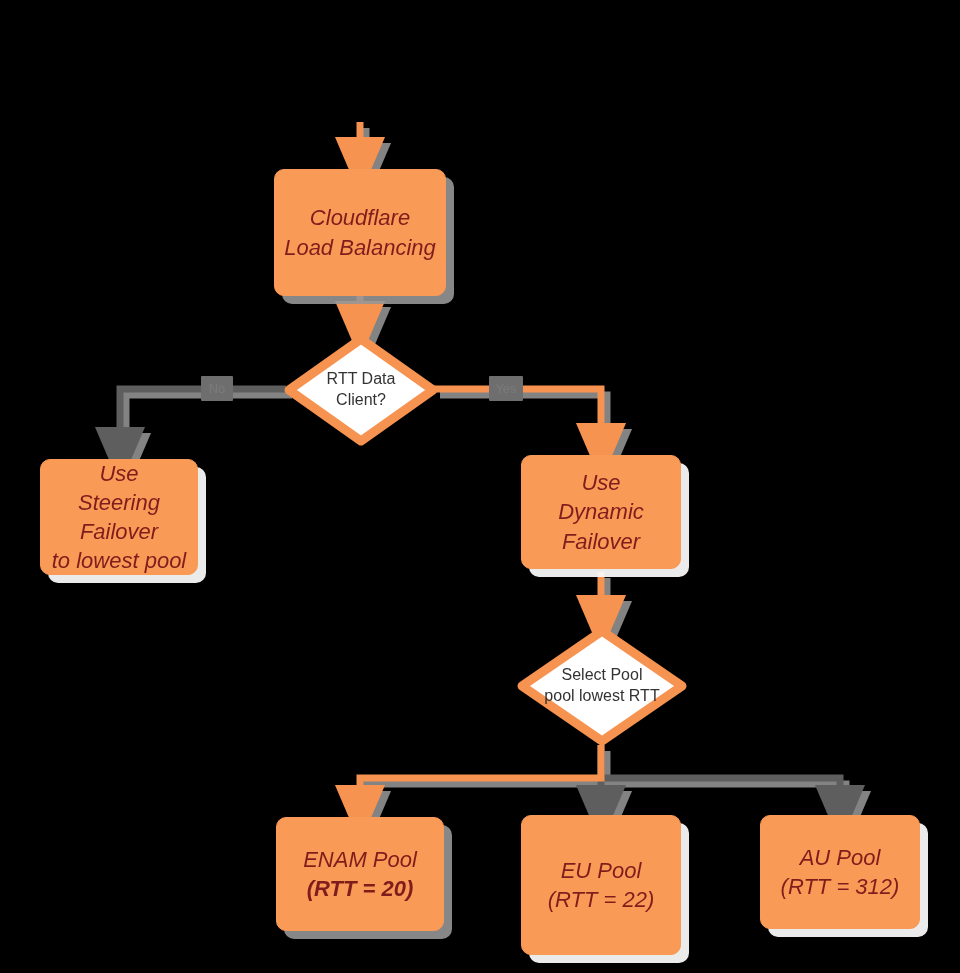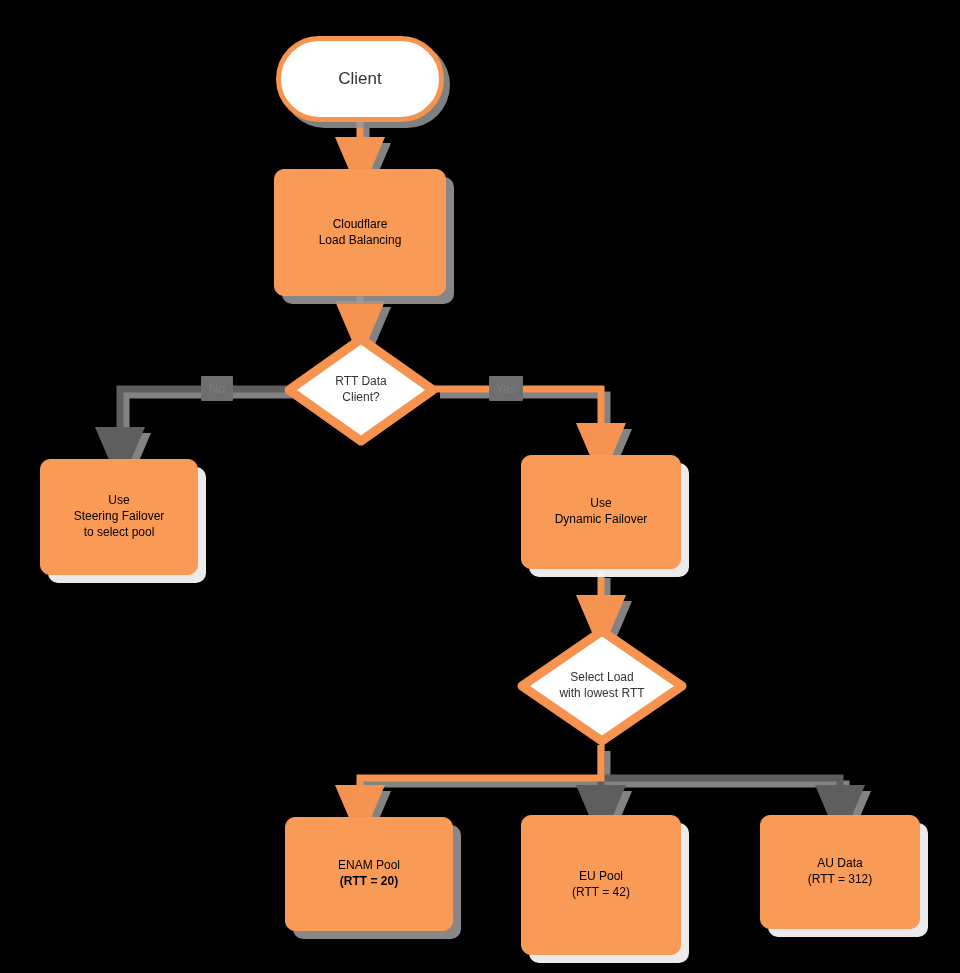--- a/index.html
+++ b/index.html
@@ -38,22 +38,23 @@
     border-radius: 46px;
     color: #333333;
     font-size: 17px;
     box-shadow: 6px 6px 0 0 rgba(150,150,150,0.85);
   }
   
   .node.process {
     background: #FA9A57;
     border: 1px solid #FA9A57;
     border-radius: 10px;
-    color: #000000;
-    font-size: 12px;
+    color: #7f1d1d;
+    font-size: 22px;
+    font-style: italic;
   }
   .node.process.shadow-gray {
     box-shadow: 8px 8px 0 0 rgba(150,150,150,0.9);
   }
   .node.process.shadow-white {
     box-shadow: 8px 8px 0 0 rgba(248,248,248,0.95);
   }
   
   .diamond-wrap {
     position: absolute;
@@ -69,21 +70,21 @@
     position: absolute;
     left: 0;
     top: 0;
     width: 100%;
     height: 100%;
     display: flex;
     align-items: center;
     justify-content: center;
     text-align: center;
     color: #333333;
-    font-size: 12px;
+    font-size: 16px;
     line-height: 1.3;
     pointer-events: none;
   }
   .edge-label {
     position: absolute;
     display: flex;
     align-items: center;
     justify-content: center;
     background: #6E6E6E;
     color: #7B7B7B;
@@ -132,23 +133,20 @@
 
     <path d="M601,572 L601,624" stroke="#F79350" stroke-width="7" fill="none" marker-end="url(#arrow-orange)"></path>
 
     <path d="M601,745 L601,814" stroke="#5E5E5E" stroke-width="7" fill="none" marker-end="url(#arrow-gray)"></path>
 
     <path d="M601,778 L840,778 L840,814" stroke="#5E5E5E" stroke-width="7" fill="none" marker-end="url(#arrow-gray)"></path>
 
     <path d="M601,745 L601,778 L360,778 L360,814" stroke="#F79350" stroke-width="7" fill="none" marker-end="url(#arrow-orange)"></path>
   </svg>
 
-  <div class="node stadium" style="left:276px; top:36px; width:168px; height:86px;">
-    <span>Client</span>
-  </div>
 
   <div class="node process shadow-gray" style="left:274px; top:169px; width:172px; height:127px;">
     <div>
       <div>Cloudflare</div>
       <div>Load Balancing</div>
     </div>
   </div>
 
   <div class="diamond-wrap" style="left:280px; top:330px; width:162px; height:120px;">
     <svg class="dshape" viewBox="0 0 162 120" xmlns="http://www.w3.org/2000/svg">
@@ -167,57 +165,57 @@
   </div>
 
   <div class="edge-label" style="left:489px; top:376px; width:34px; height:25px;">
     <span>Yes</span>
   </div>
 
   <div class="node process shadow-white" style="left:40px; top:459px; width:158px; height:116px;">
     <div>
       <div>Use</div>
       <div>Steering Failover</div>
-      <div>to select pool</div>
+      <div>to lowest pool</div>
     </div>
   </div>
 
   <div class="node process shadow-white" style="left:521px; top:455px; width:160px; height:114px;">
     <div>
       <div>Use</div>
       <div>Dynamic Failover</div>
     </div>
   </div>
 
   <div class="diamond-wrap" style="left:513px; top:622px; width:178px; height:128px;">
     <svg class="dshape" viewBox="0 0 178 128" xmlns="http://www.w3.org/2000/svg">
       <polygon points="89,9 169,64 89,119 9,64" fill="#FFFFFF" stroke="#F79350" stroke-width="9" stroke-linejoin="round"></polygon>
     </svg>
     <div class="dlabel">
       <div>
-        <div>Select Load</div>
-        <div>with lowest RTT</div>
+        <div>Select Pool</div>
+        <div>pool lowest RTT</div>
       </div>
     </div>
   </div>
 
-  <div class="node process shadow-gray" style="left:276px; top:817px; width:168px; height:114px;margin-left:9px;">
+  <div class="node process shadow-gray" style="left:276px; top:817px; width:168px; height:114px;">
     <div>
       <div>ENAM Pool</div>
       <div class="bold-part">(RTT = 20)</div>
     </div>
   </div>
 
   <div class="node process shadow-white" style="left:521px; top:815px; width:160px; height:140px;">
     <div>
       <div>EU Pool</div>
-      <div>(RTT = 42)</div>
+      <div>(RTT = 22)</div>
     </div>
   </div>
 
   <div class="node process shadow-white" style="left:760px; top:815px; width:160px; height:114px;">
     <div>
-      <div>AU Data</div>
+      <div>AU Pool</div>
       <div>(RTT = 312)</div>
     </div>
   </div>
 
 </div>
 
 </body></html>

